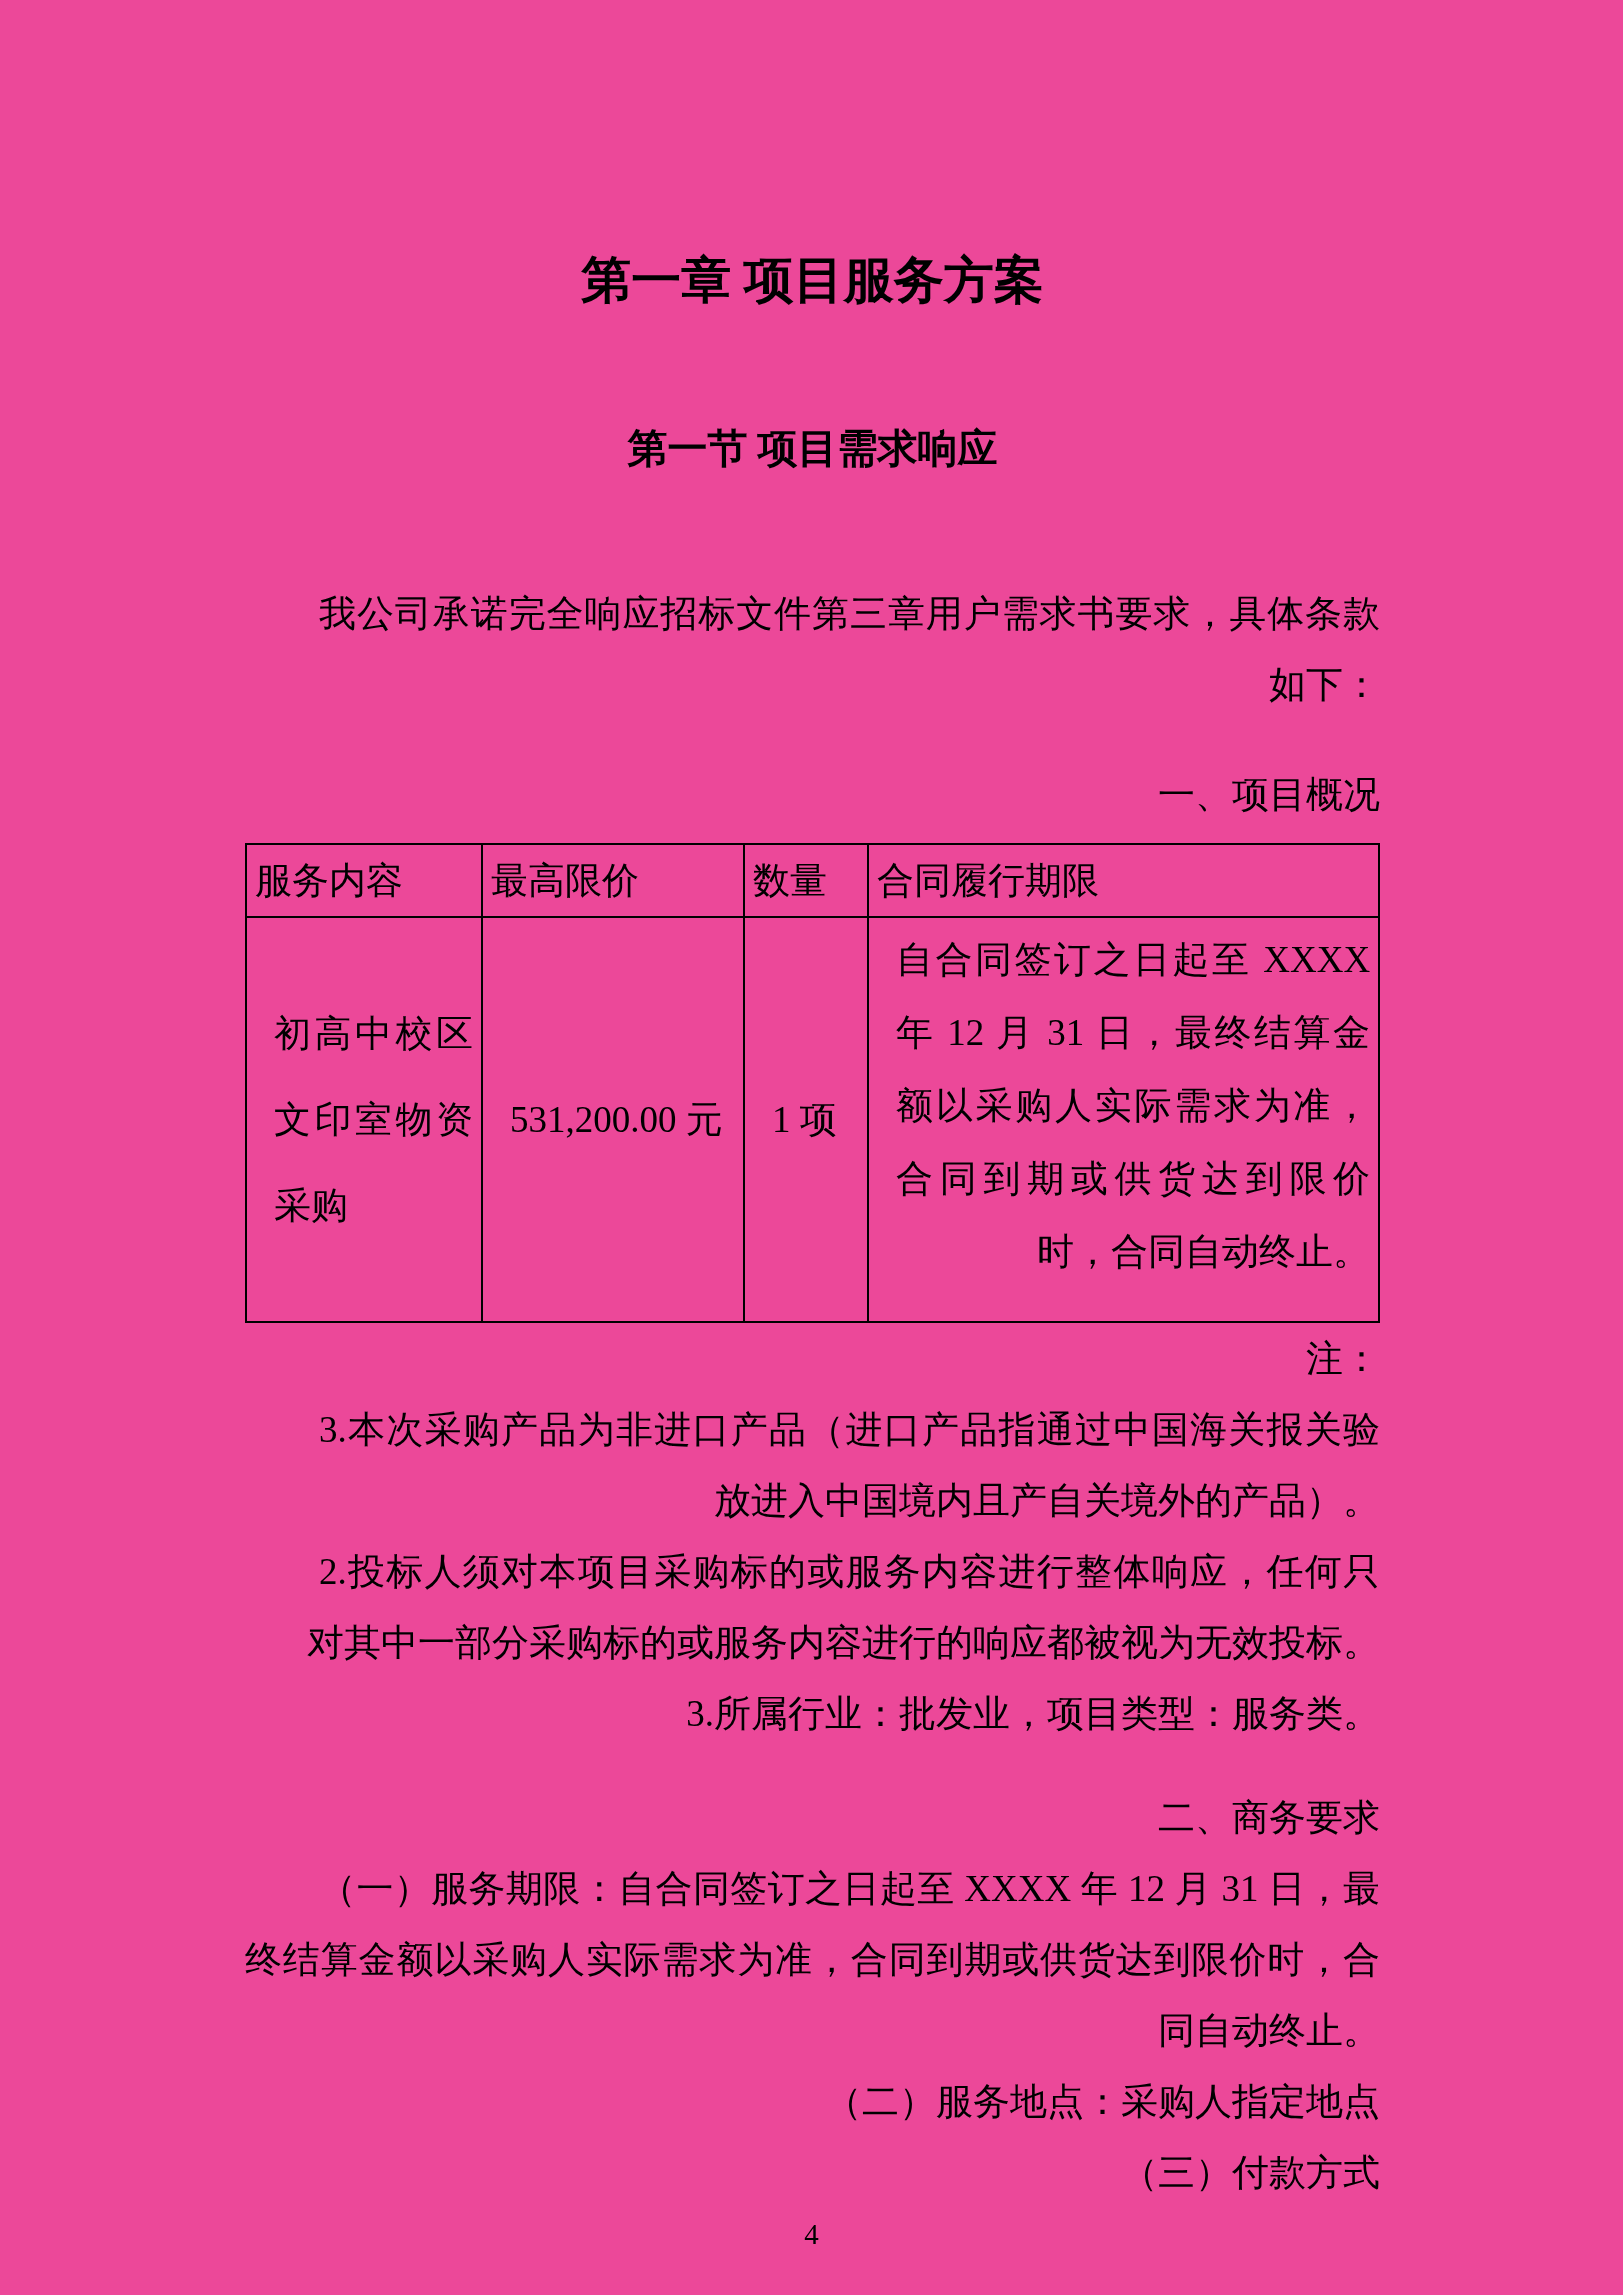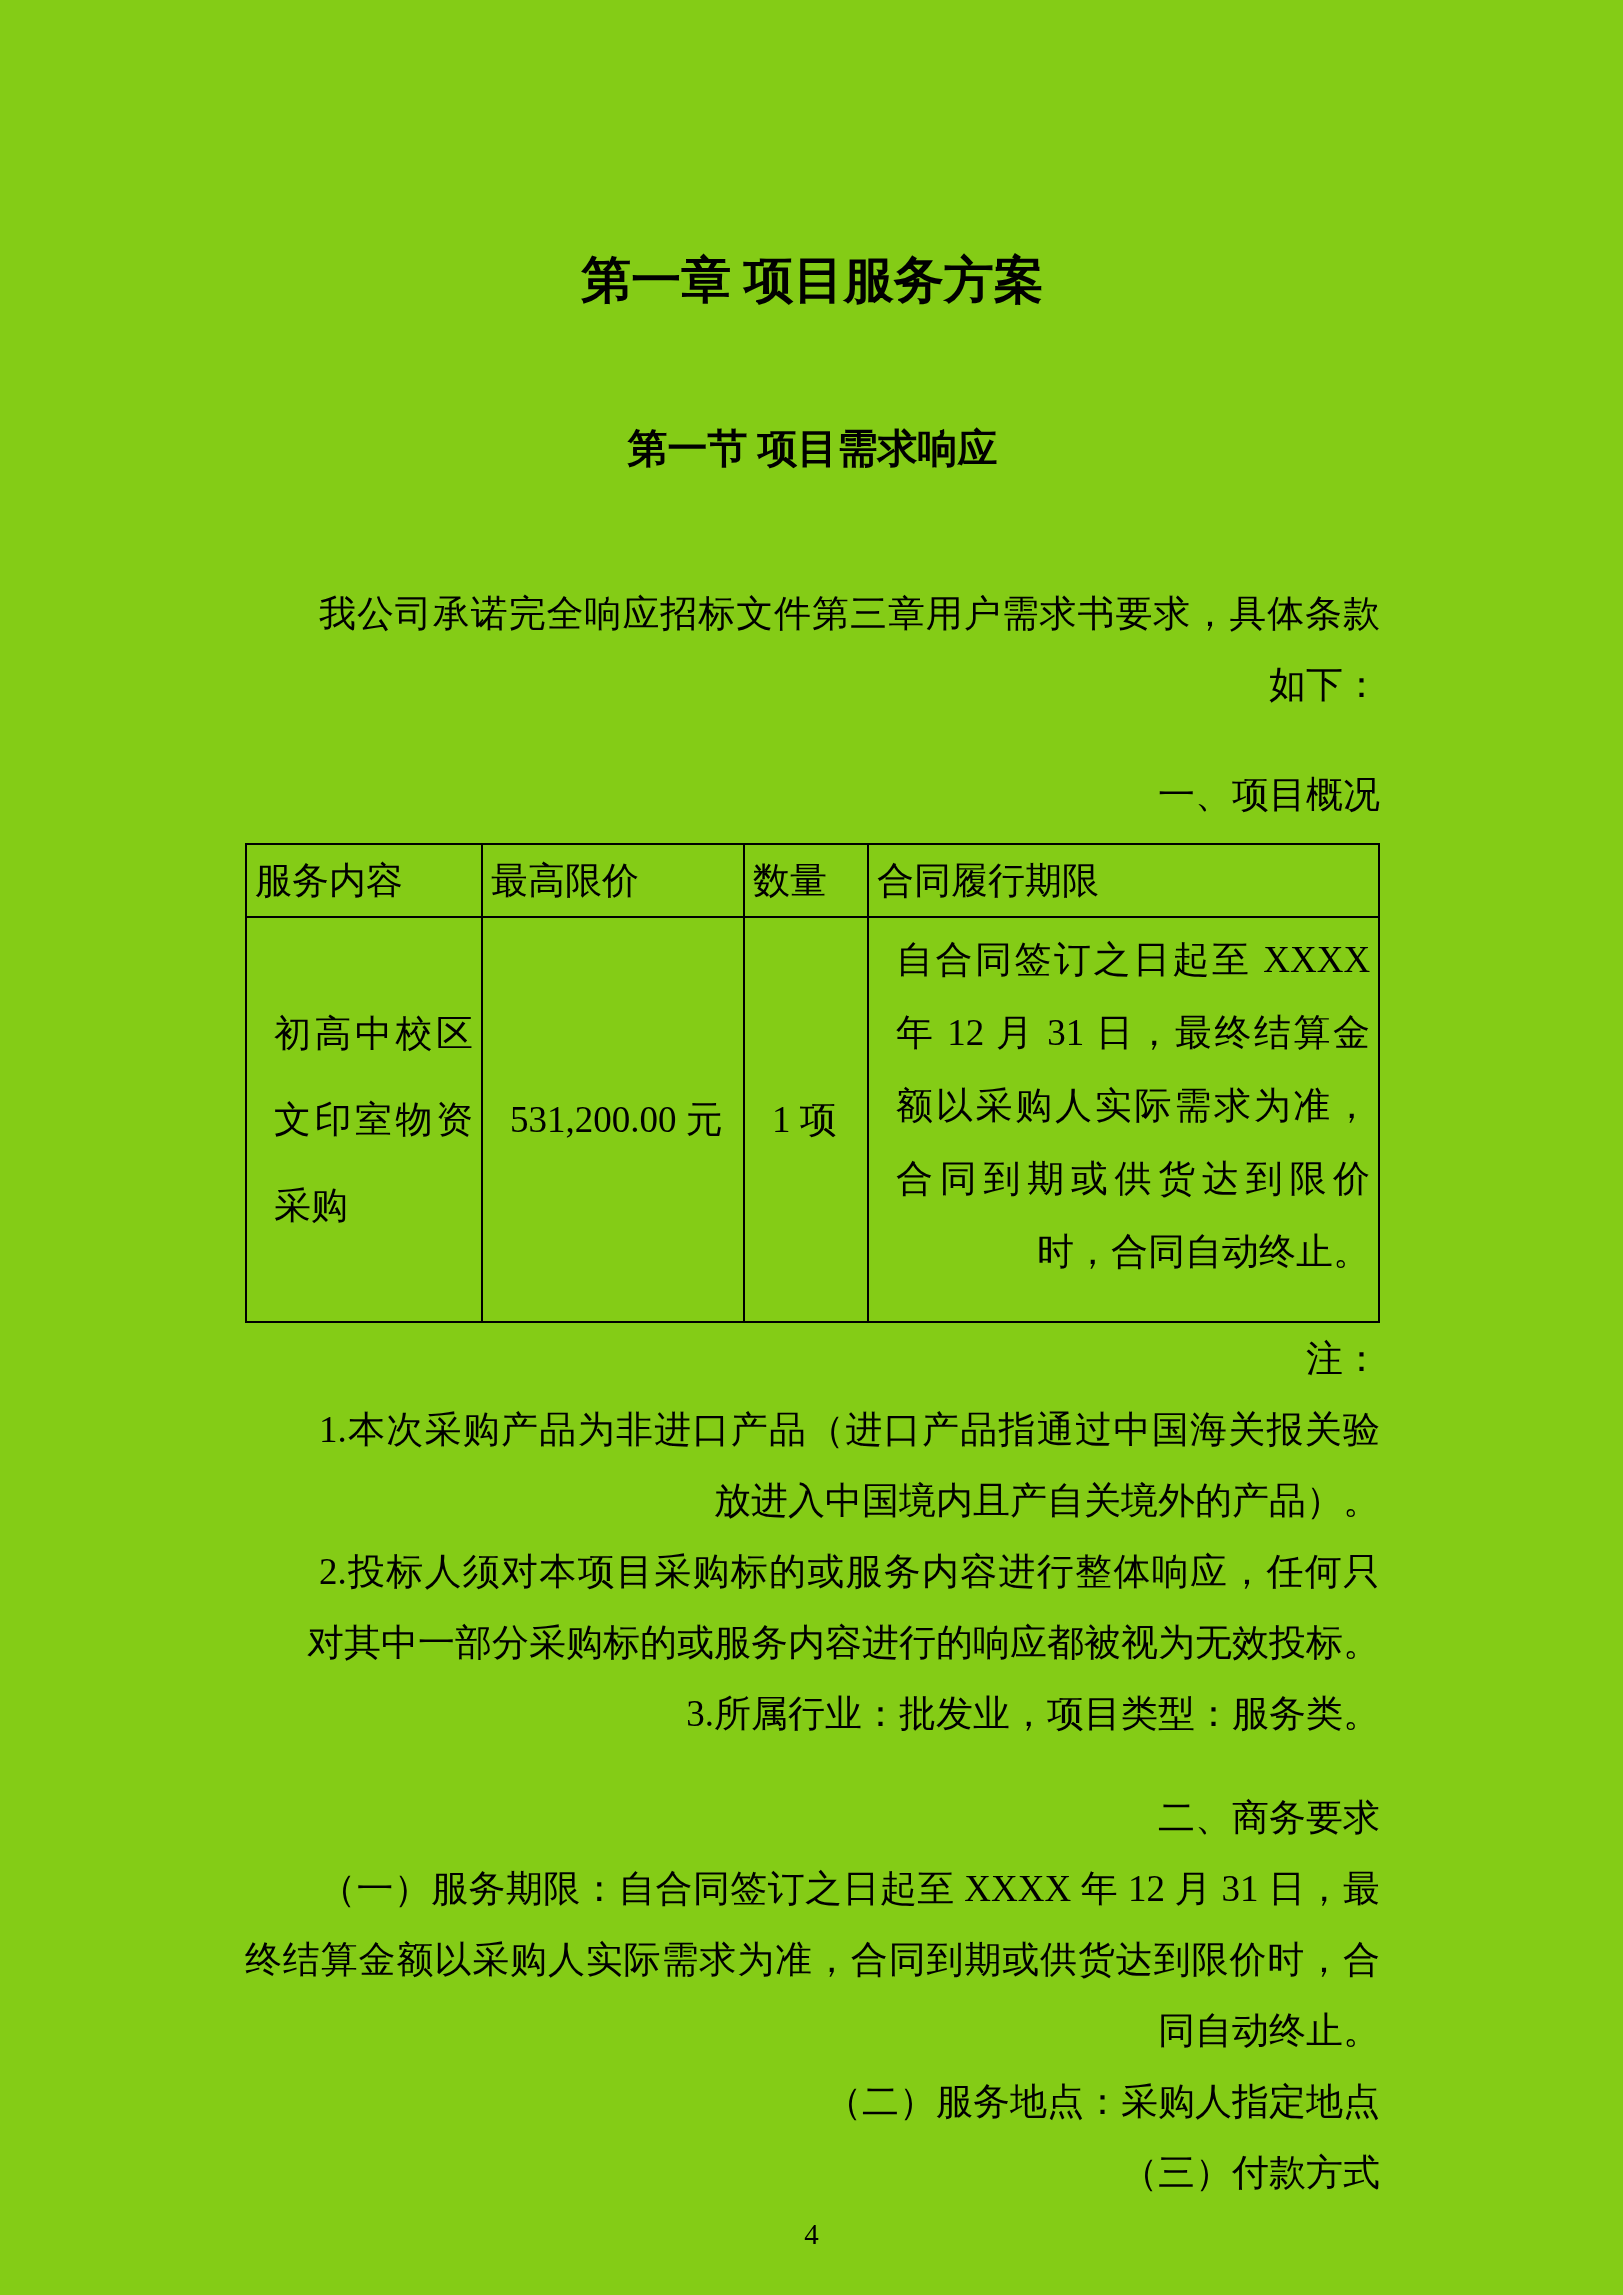--- a/index.html
+++ b/index.html
@@ -6,21 +6,21 @@
     margin: 0;
     padding: 0;
     background: #ffffff;
   }
   .page {
     position: relative;
     width: 1623px;
     height: 2295px;
     box-sizing: border-box;
     padding: 196px 243px 0 245px;
-    background: #84cc16;
+    background: #ec4899;
     color: #000000;
     font-family: "Liberation Serif", "DejaVu Serif", serif;
     font-size: 37px;
     line-height: 71px;
     overflow: hidden;
   }
   .chapter-title {
     margin-top: 52px;
     font-size: 50px;
     line-height: 65px;
@@ -144,21 +144,21 @@
         <div class="line fill">合同到期或供货达到限价</div>
         <div class="line">时，合同自动终止。</div>
       </td>
     </tr>
   </tbody>
     </table>
 
   <div class="line indent">注：</div>
 
   <div>
-    <div class="line indent fill">1.本次采购产品为非进口产品（进口产品指通过中国海关报关验</div>
+    <div class="line indent fill">3.本次采购产品为非进口产品（进口产品指通过中国海关报关验</div>
     <div class="line">放进入中国境内且产自关境外的产品）。</div>
   </div>
 
   <div>
     <div class="line indent fill">2.投标人须对本项目采购标的或服务内容进行整体响应，任何只</div>
     <div class="line">对其中一部分采购标的或服务内容进行的响应都被视为无效投标。</div>
   </div>
 
   <div>
     <div class="line indent">3.所属行业：批发业，项目类型：服务类。</div>

